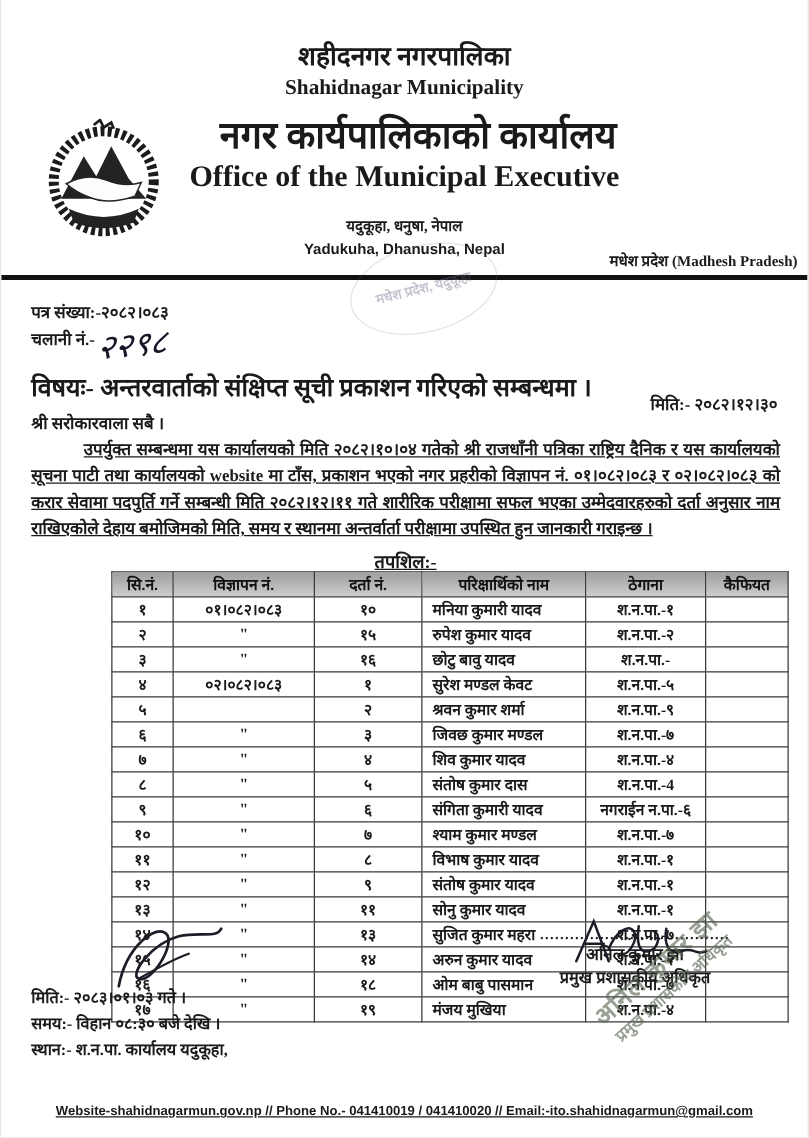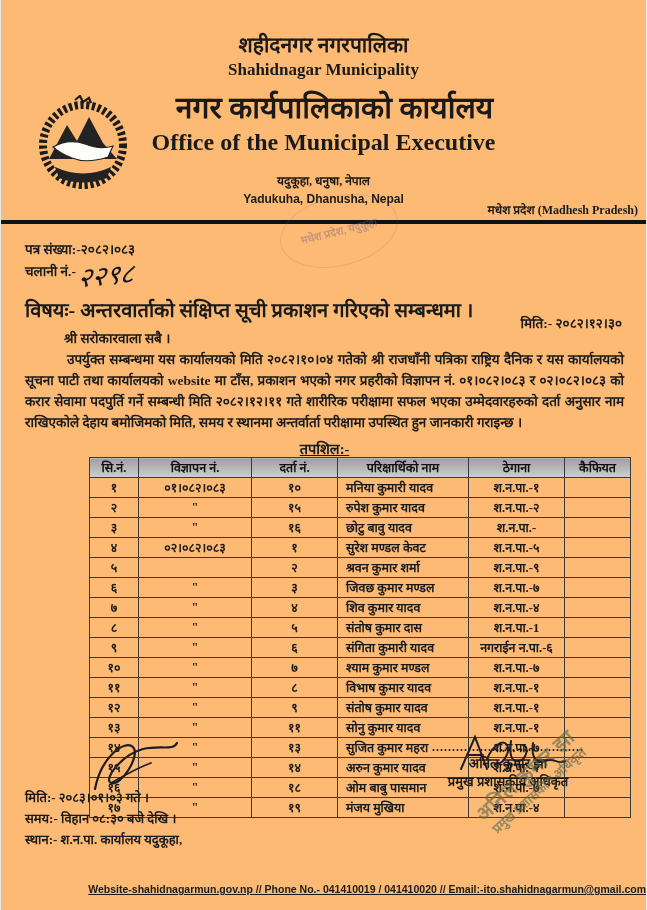--- a/index.html
+++ b/index.html
@@ -1,19 +1,19 @@
 <!DOCTYPE html>
 <html><head>
 <meta charset="utf-8">
 <style>
   * { margin:0; padding:0; box-sizing:border-box; }
   html,body { background:#e8e8e6; }
   .page {
     position:relative; width:645px; height:910px; margin:0 auto;
-    background:#fdba74; overflow:hidden;
+    background:#ffffff; overflow:hidden;
     font-family:"Liberation Serif", serif; color:#1a1a1a;
   }
   
   .header { position:absolute; top:30px; left:0; width:100%; text-align:center; }
   .muni-np  { font-size:21px; font-weight:700; }
   .muni-en  { font-size:17px; font-weight:700; margin-top:2px; }
   .office-np{ font-size:30px; font-weight:700; margin-top:6px;margin-left:22px; }
   .office-en{ font-size:24px; font-weight:700; margin-top:2px; }
   .addr-np  { font-size:12px; font-weight:700; margin-top:16px; }
   .addr-en  { font-size:12px; font-weight:700; margin-top:3px; font-family:"Liberation Sans", sans-serif; }
@@ -35,24 +35,24 @@
   .meta .ref { }
   .meta .chalani-row { margin-top:4px; display:flex; align-items:flex-start; }
   .chalani-hand {
     font-size:27px; font-weight:400; margin-left:2px; margin-top:-6px;
     transform:rotate(-5deg) skewX(-10deg); font-style:italic; color:#151525;
   }
   .date-top { position:absolute; top:28px; right:24px; font-weight:700; font-size:13.5px;margin-top:46px; }
   
   .letter { position:absolute; top:296px; left:0; width:100%; padding:0 22px 0 24px; }
   .subject { font-weight:700; font-size:20px; }
-  .salutation { margin-top:6px; font-weight:700; font-size:13.5px;margin-left:39px; }
+  .salutation { margin-top:6px; font-weight:700; font-size:13.5px; }
   .body-par {
     margin-top:3px; font-size:13.5px; font-weight:600; line-height:1.55;
-    text-align:justify; text-indent:42px;
+    text-align:justify; text-indent:42px;text-decoration:underline;
   }
   .tapasil { text-align:center; font-weight:700; font-size:14.5px; text-decoration:underline; margin-top:4px; }
   
   .table-wrap { position:absolute; top:457px; left:88px; width:541px; }
   table { border-collapse:collapse; width:100%; table-layout:fixed; }
   th, td { border:1.4px solid #3a3a3a; font-size:12.5px; font-weight:700; text-align:center; padding:1px 3px; height:19px; overflow:hidden; white-space:nowrap; }
   thead th { background:linear-gradient(180deg,#9f9f9f,#cfcfcf); color:#111; }
   td.c3 { text-align:left; padding-left:8px; }
   
   .bottom { position:absolute; top:743px; left:0; width:100%; height:130px; }
@@ -66,21 +66,21 @@
   .sig-title { font-weight:700; font-size:13px; }
   .stamp-green {
     position:absolute; right:-8px; top:18px; width:210px;
     transform:rotate(-42deg); transform-origin:center;
     color:rgba(88,102,80,0.62); text-align:center; line-height:1.25; pointer-events:none;
   }
   .stamp-green .l1 { font-size:20px; font-weight:700; letter-spacing:1px; }
   .stamp-green .l2 { font-size:13px; font-weight:700; }
   
   .footer {
-    position:absolute; bottom:15px; left:0; width:100%; text-align:right;
+    position:absolute; bottom:15px; left:0; width:100%; text-align:center;
     font-family:"Liberation Sans", sans-serif; font-size:10.5px; font-weight:700;
     text-decoration:underline;
   }
 </style>
 </head>
 <body>
 
 <div class="page">
 
   <div class="logo">
@@ -199,21 +199,21 @@
             <td class="c2">४</td>
             <td class="c3">शिव कुमार यादव</td>
             <td class="c4">श.न.पा.-४</td>
             <td class="c5"></td>
           </tr>
           <tr>
             <td class="c0">८</td>
             <td class="c1">"</td>
             <td class="c2">५</td>
             <td class="c3">संतोष कुमार दास</td>
-            <td class="c4">श.न.पा.-1</td>
+            <td class="c4">श.न.पा.-4</td>
             <td class="c5"></td>
           </tr>
           <tr>
             <td class="c0">९</td>
             <td class="c1">"</td>
             <td class="c2">६</td>
             <td class="c3">संगिता कुमारी यादव</td>
             <td class="c4">नगराईन न.पा.-६</td>
             <td class="c5"></td>
           </tr>

